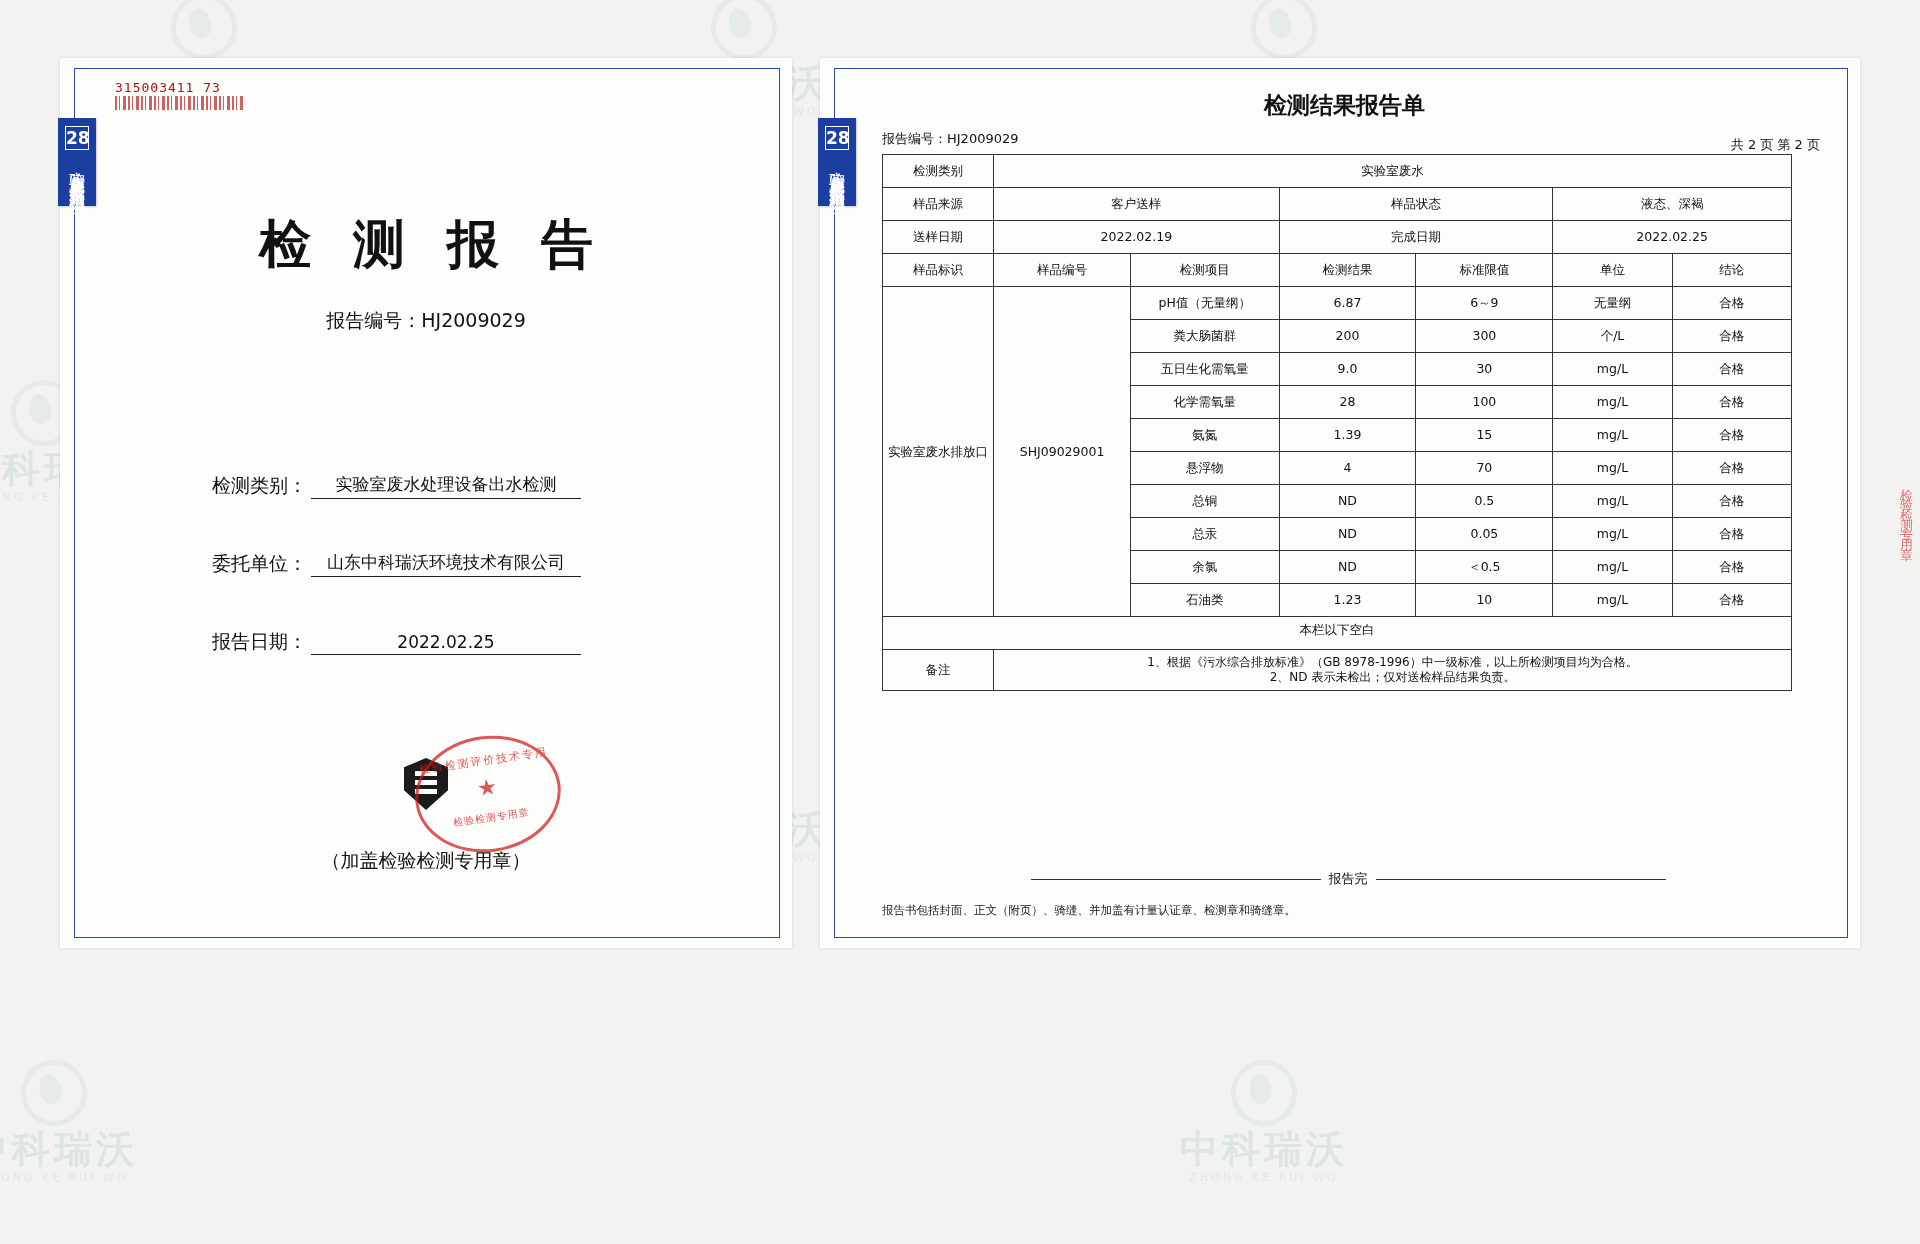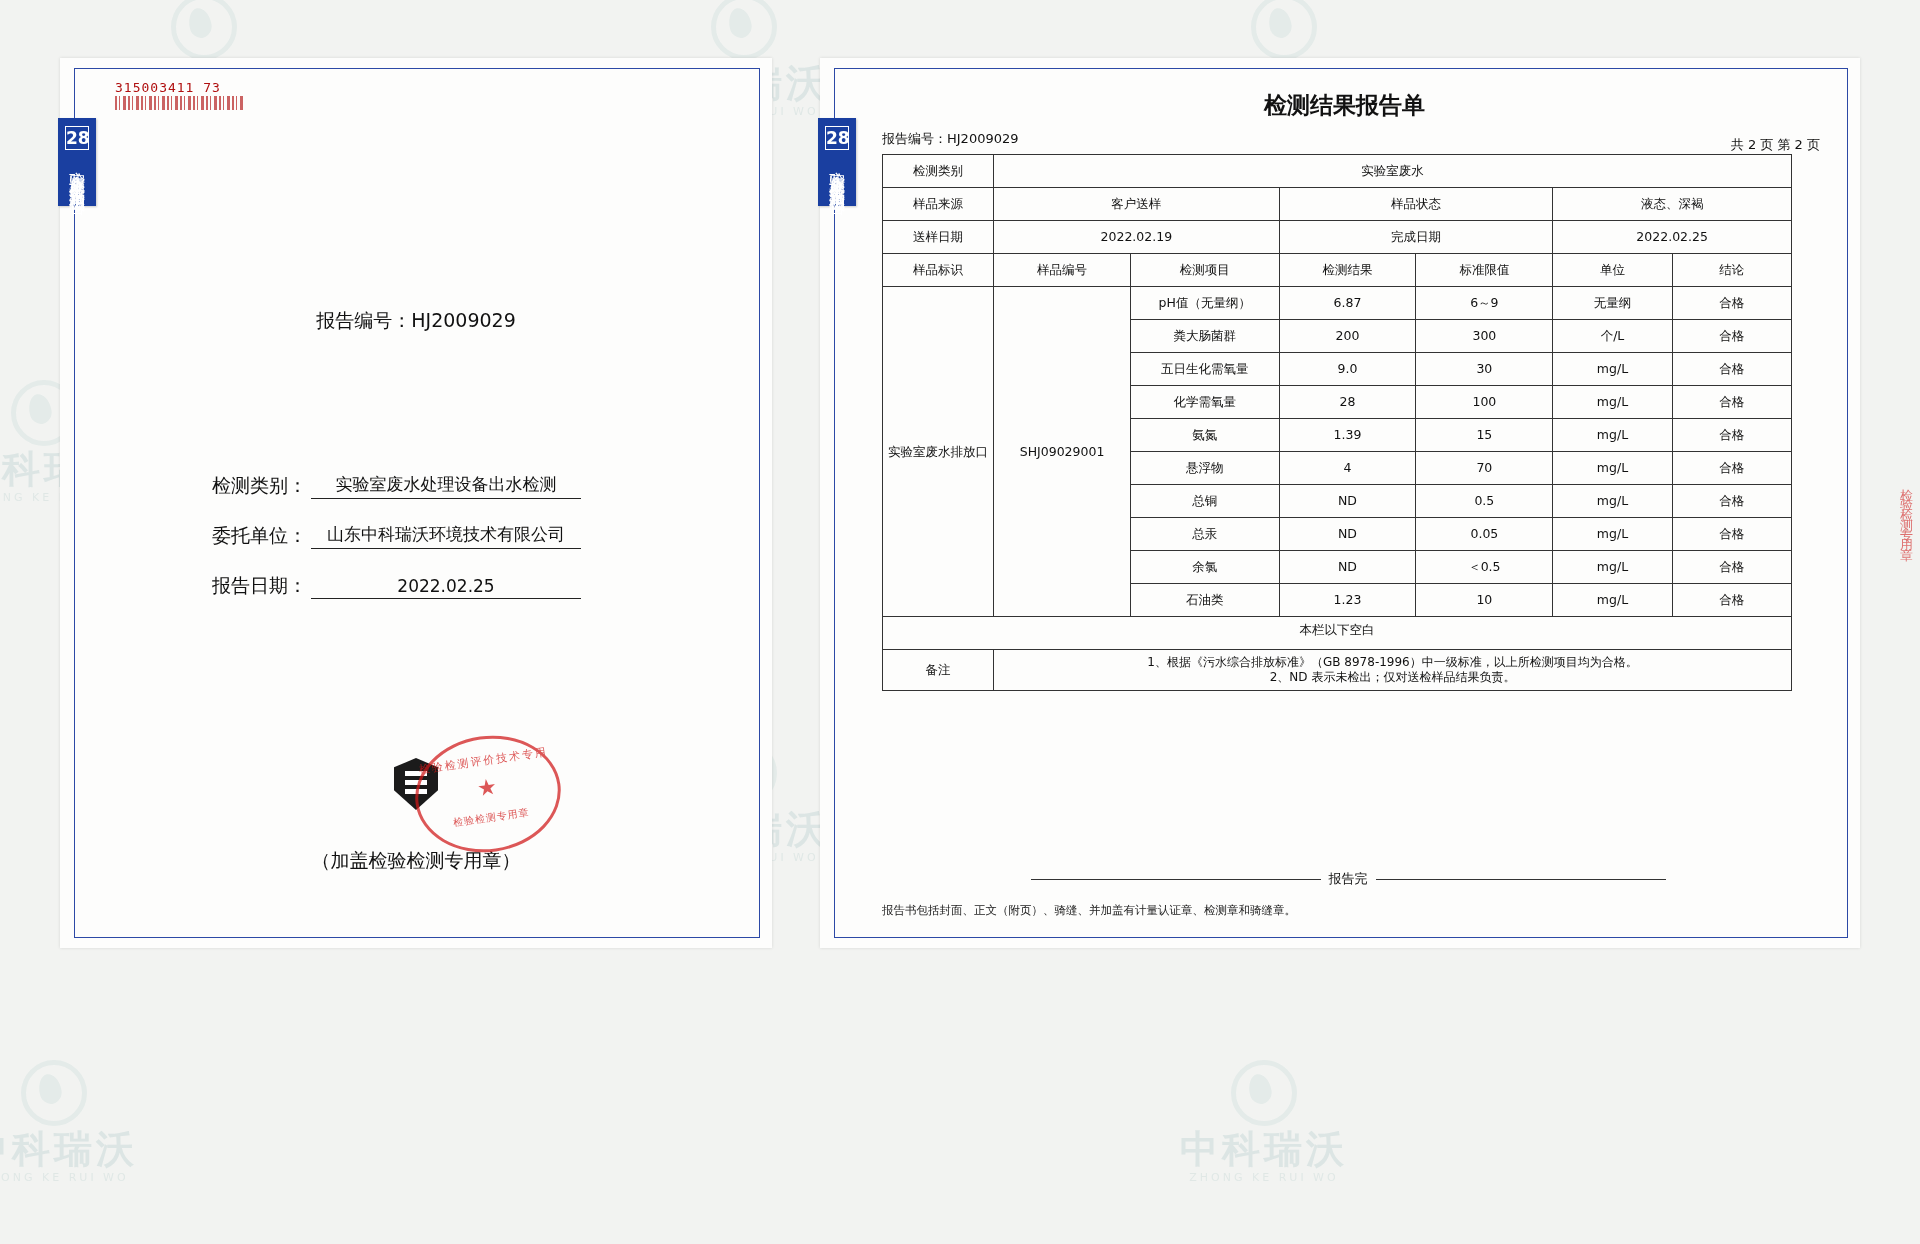--- a/index.html
+++ b/index.html
@@ -39,21 +39,21 @@
     background:#e2eae8;transform:rotate(-12deg);
   }
 
   
   .sheet{
     position:absolute;
     background:#fdfdfc;
     box-shadow:0 0 3px rgba(0,0,0,.12);
     z-index:1;
   }
-  #page1{left:60px;top:58px;width:712px;height:890px;}
+  #page1{left:60px;top:58px;width:712px;height:890px;padding-left:20px;}
   #page2{left:820px;top:58px;width:1040px;height:890px;}
 
   .inner-border{
     position:absolute;
     border:1px solid #2c49a6;
     left:14px;top:10px;right:12px;bottom:10px;
   }
   #page2 .inner-border{border:1px solid #2c49a6;}
 
   
@@ -115,21 +115,21 @@
     position:absolute;left:0;right:0;top:250px;
     text-align:center;
     font-size:19px;color:#111;z-index:3;
     font-family:"DejaVu Sans", sans-serif;
   }
   .fields{
     position:absolute;left:152px;top:415px;z-index:3;
     font-family:"DejaVu Sans", sans-serif;
   }
   .field-row{
-    display:flex;align-items:flex-end;margin-bottom:24px;font-size:19px;color:#111;
+    display:flex;align-items:flex-end;margin-bottom:52px;font-size:19px;color:#111;
   }
   .field-label{white-space:nowrap;}
   .field-value{
     border-bottom:1px solid #222;
     width:270px;text-align:center;
     padding-bottom:2px;margin-left:4px;
     font-size:17px;
   }
 
   
@@ -308,20 +308,21 @@
   <div class="barcode">
     <span>315003411 73</span>
     <span class="bars"></span>
   </div>
 
   <div class="side-tab">
     <span class="num">28</span>
     <span class="vtext">实验室废水处理设备出水检测报告</span>
   </div>
 
+  <div class="big-title">检测报告</div>
   <div class="report-no">报告编号：HJ2009029</div>
 
   <div class="fields">
     <div class="field-row">
       <span class="field-label">检测类别：</span>
       <span class="field-value">实验室废水处理设备出水检测</span>
     </div>
     <div class="field-row">
       <span class="field-label">委托单位：</span>
       <span class="field-value">山东中科瑞沃环境技术有限公司</span>

